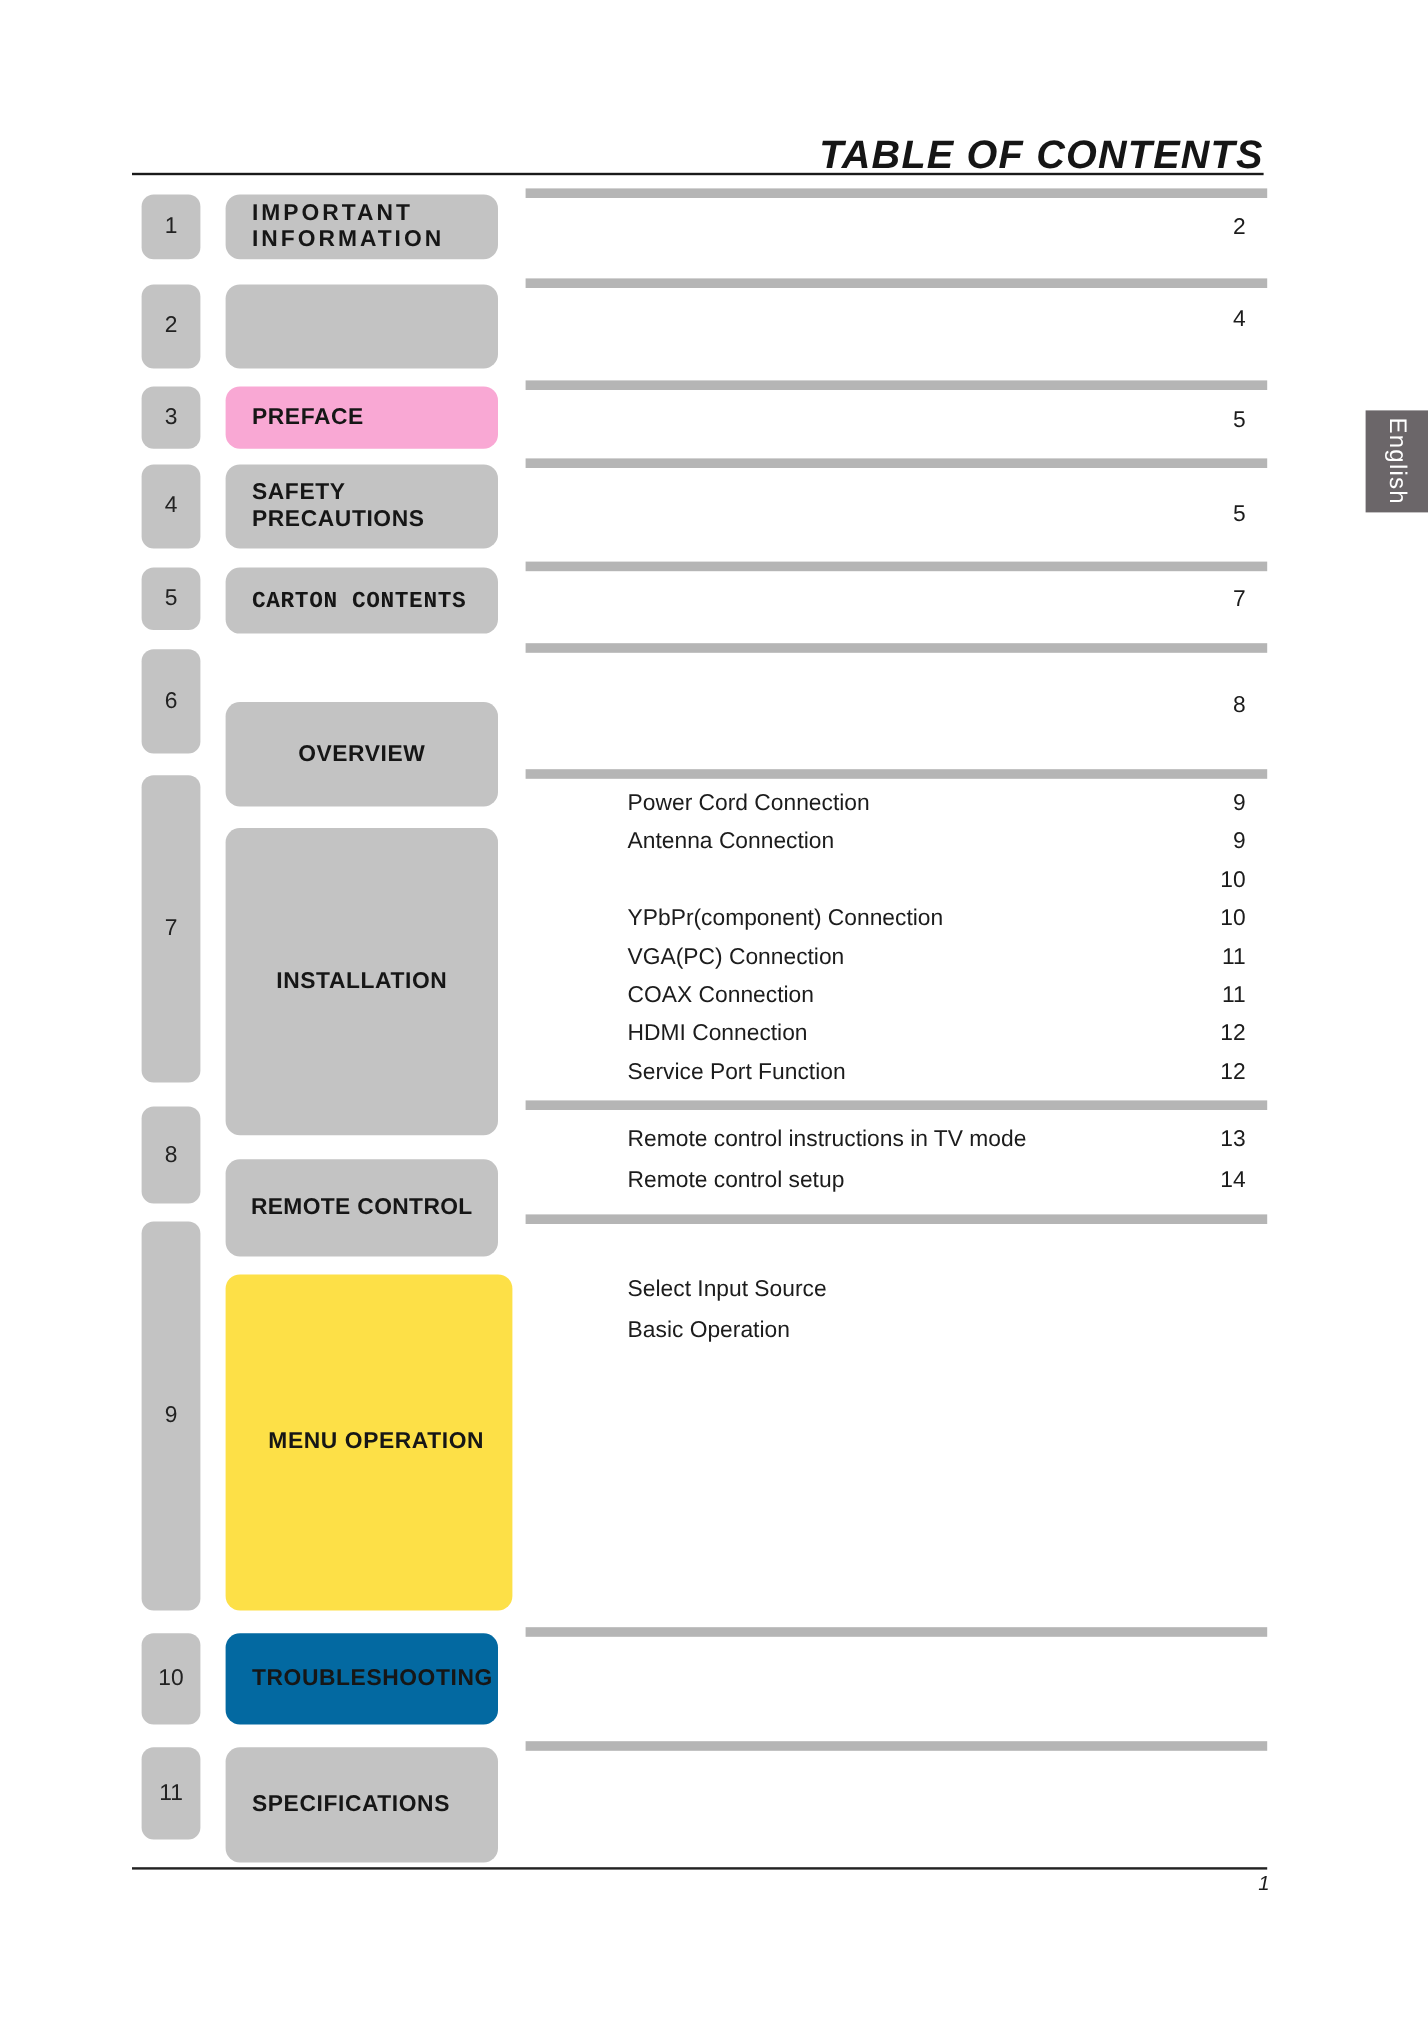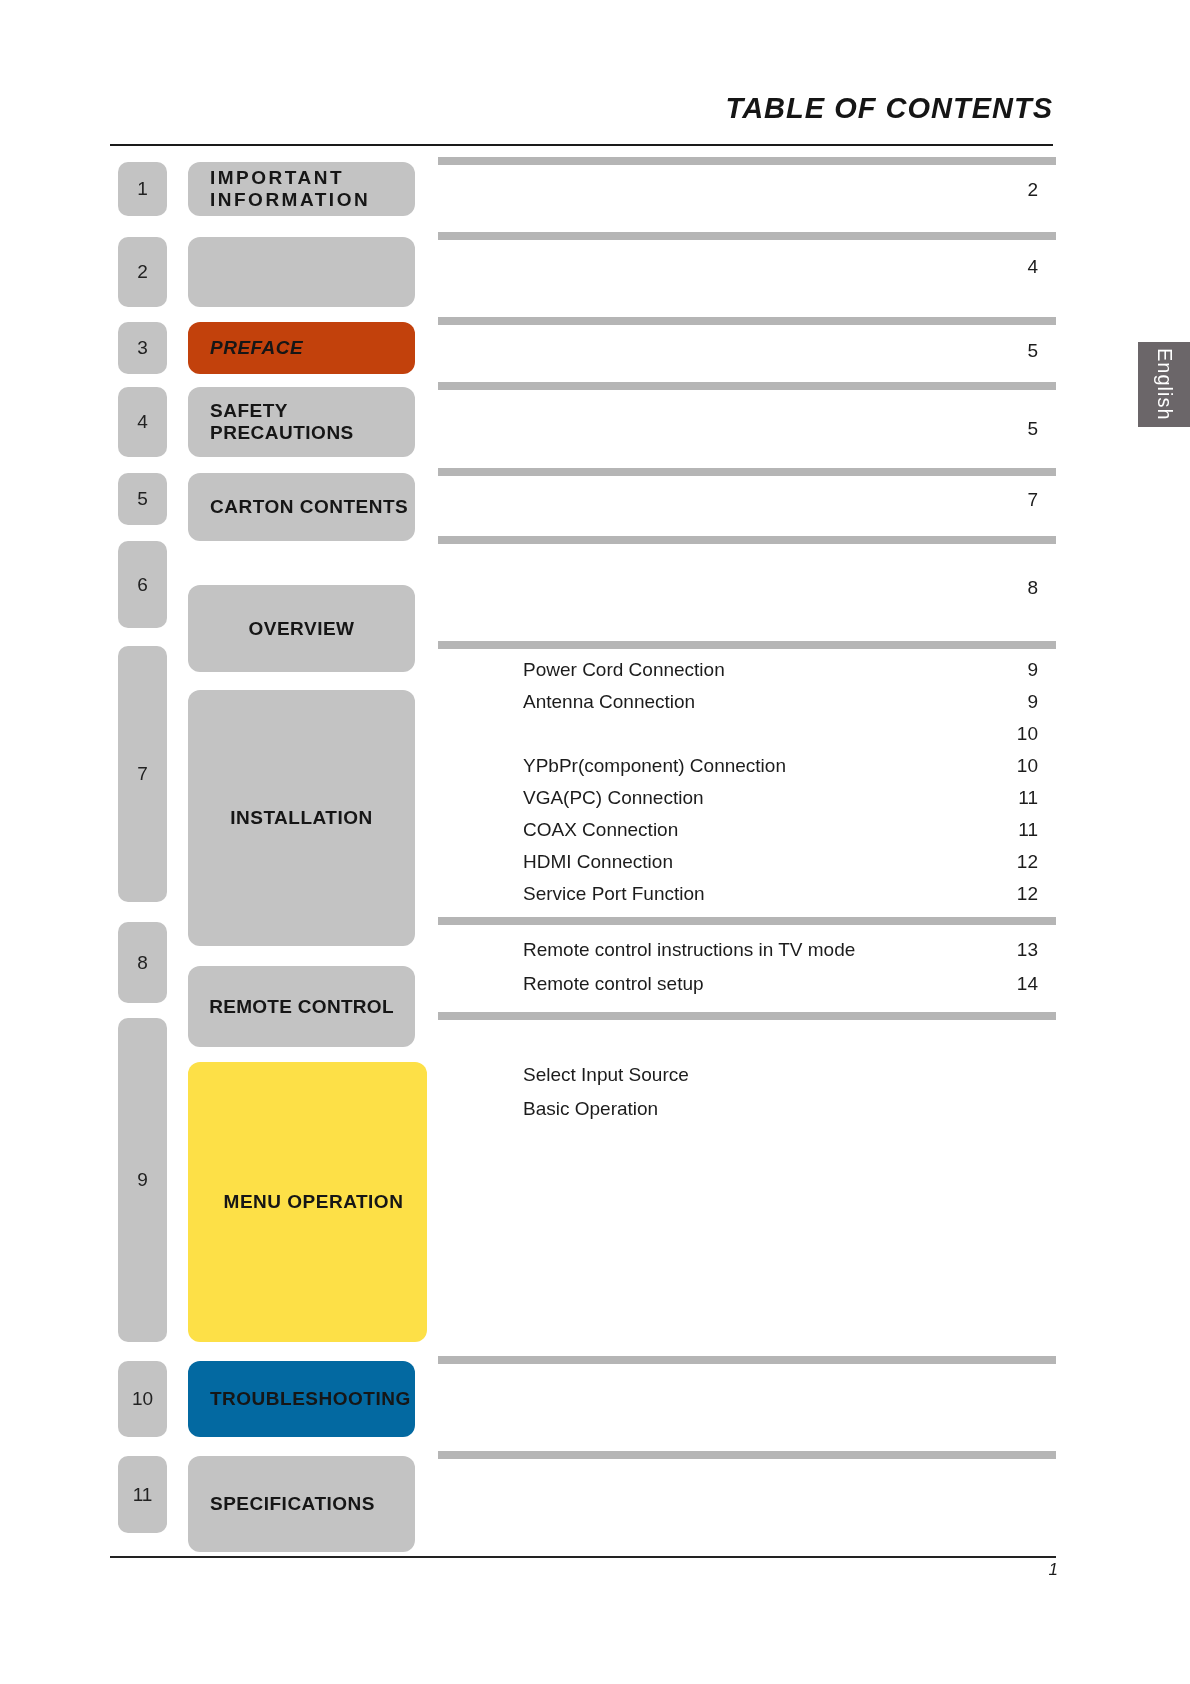--- a/index.html
+++ b/index.html
@@ -5,22 +5,22 @@
   html,body{margin:0;padding:0;background:#ffffff;}
   .page{
     position:relative;
     width:1190px;height:1684px;
     background:#ffffff;
     font-family:"Liberation Sans","DejaVu Sans",sans-serif;
     overflow:hidden;
   }
   .doc-title{
     position:absolute;
-    top:92px;right:137px;
-    font-size:29px;
+    top:110px;right:137px;
+    font-size:33px;
     font-style:italic;
     font-weight:600;
     letter-spacing:1px;
     color:#151515;
   }
   .title-rule{
     position:absolute;
     left:110px;top:144px;
     width:943px;height:2px;
     background:#1a1a1a;
@@ -101,38 +101,38 @@
       <div class="bar" style="top: 232px; background: rgb(181, 181, 181);"></div>
       <div class="numbox" style="top: 237px; height: 70px; background: rgb(195, 195, 195);">
         <div>2</div>
       </div>
       <div class="secbox align-left" style="top: 237px; height: 70px; background: rgb(195, 195, 195); letter-spacing: 0.5px;"></div>
       <div class="rowpage" style="top: 254px;">4</div>
       <div class="bar" style="top: 317px; background: rgb(181, 181, 181);"></div>
       <div class="numbox" style="top: 322px; height: 52px; background: rgb(195, 195, 195);">
         <div>3</div>
       </div>
-      <div class="secbox align-left" style="top: 322px; height: 52px; background: #c2410c; letter-spacing: 0.5px; font-style: italic;">
+      <div class="secbox align-left" style="top: 322px; height: 52px; background: #f9a8d4; letter-spacing: 0.5px;">
         <div>PREFACE</div>
       </div>
       <div class="rowpage" style="top: 338px;">5</div>
       <div class="bar" style="top: 382px; background: rgb(181, 181, 181);"></div>
       <div class="numbox" style="top: 387px; height: 70px; background: rgb(195, 195, 195);">
         <div>4</div>
       </div>
       <div class="secbox align-left" style="top: 387px; height: 70px; background: rgb(195, 195, 195); letter-spacing: 0.5px;">
         <div>SAFETY</div>
         <div>PRECAUTIONS</div>
       </div>
       <div class="rowpage" style="top: 416px;">5</div>
       <div class="bar" style="top: 468px; background: rgb(181, 181, 181);"></div>
       <div class="numbox" style="top: 473px; height: 52px; background: rgb(195, 195, 195);">
         <div>5</div>
       </div>
-      <div class="secbox align-left" style="top: 473px; height: 68px; background: rgb(195, 195, 195); letter-spacing: 0.5px;">
+      <div class="secbox align-left" style="top: 473px; height: 55px; background: rgb(195, 195, 195); letter-spacing: 0.5px; font-family: Liberation Mono, monospace;">
         <div>CARTON CONTENTS</div>
       </div>
       <div class="rowpage" style="top: 487px;">7</div>
       <div class="bar" style="top: 536px; background: rgb(181, 181, 181);"></div>
       <div class="numbox" style="top: 541px; height: 87px; background: rgb(195, 195, 195);">
         <div>6</div>
       </div>
       <div class="secbox align-center" style="top: 541px; height: 87px; background: rgb(195, 195, 195); letter-spacing: 0.5px;">
         <div>OVERVIEW</div>
       </div>

